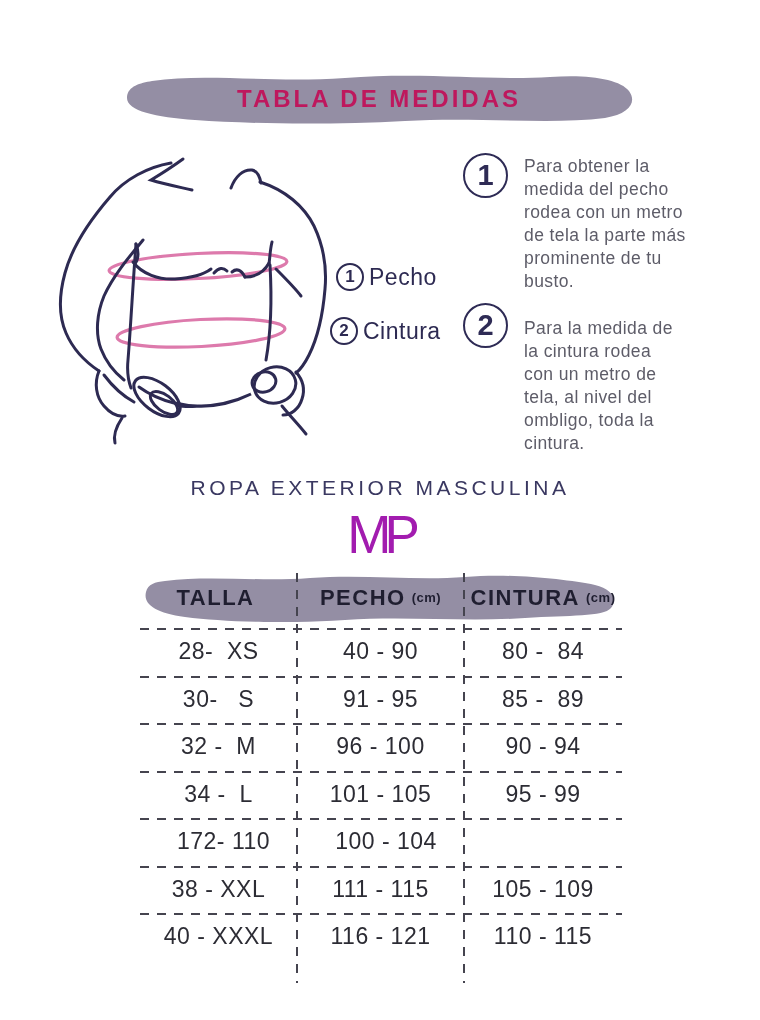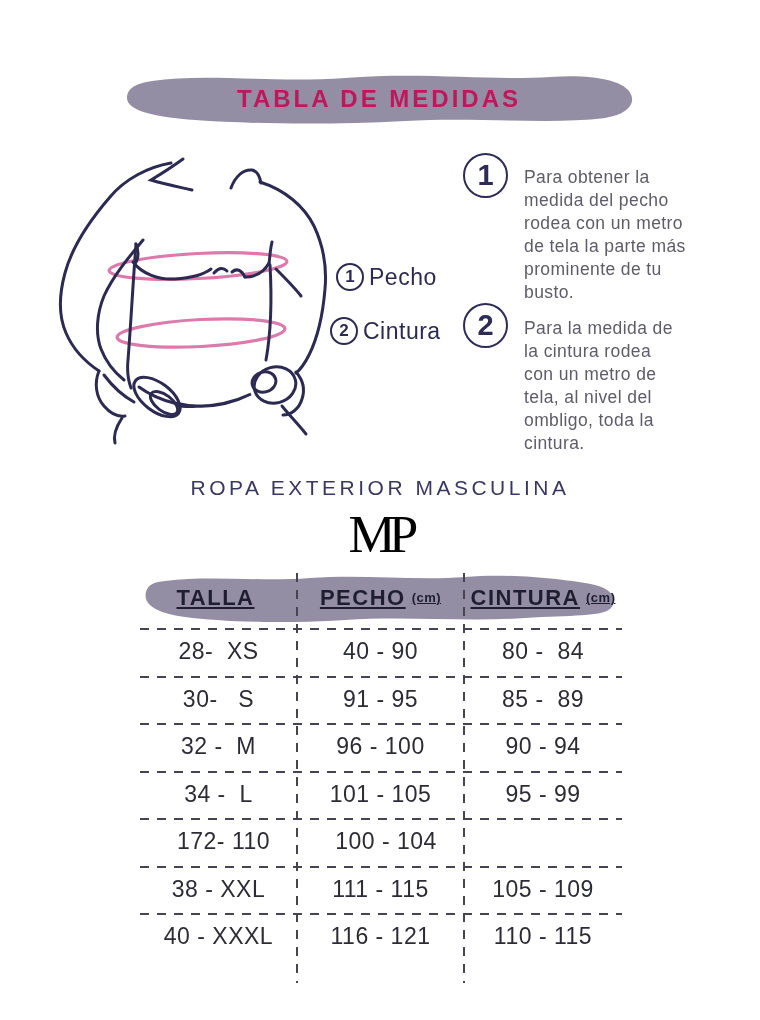--- a/index.html
+++ b/index.html
@@ -43,41 +43,41 @@
     width:45px; height:45px; border:2.5px solid #2e2b55; border-radius:50%;
     display:flex; align-items:center; justify-content:center;
     font-size:29px; font-weight:bold; color:#2e2b55; background:#fff;
   }
   .inst-circle-1 { left:463px; top:153px; }
   .inst-circle-2 { left:463px; top:303px; }
   .inst-text {
     width:228px; font-size:17.5px; line-height:23px; letter-spacing:0.4px;
     color:#5d5c68; white-space:pre-line;
   }
-  .inst-text-1 { left:524px; top:166px; }
+  .inst-text-1 { left:524px; top:155px; }
   .inst-text-2 { left:524px; top:317px; }
 
   
   .section-title {
     left:0; top:476px; width:760px; text-align:center;
     font-size:21px; letter-spacing:3.5px; color:#3a3861;
   }
   .brand-logo {
     left:0; top:504px; width:760px; text-align:center;
-    font-family:Liberation Serif, serif;
-    font-size:53px; letter-spacing:-0.13em; color:#000000;
+    font-family:Liberation Sans, sans-serif;
+    font-size:53px; letter-spacing:-0.13em; color:#a21caf;
   }
 
   
   .size-table { left:140px; top:573px; width:482px; height:412px; }
   .thead-blob { position:absolute; left:0; top:0; width:482px; height:49px; }
   .thead-cells { position:absolute; left:0; top:0; width:482px; height:49px; display:flex; }
   .th {
     display:flex; align-items:center; justify-content:center;
-    font-weight:bold; color:#1f1e30; font-size:22px; letter-spacing:1.5px;text-decoration:underline;
+    font-weight:bold; color:#1f1e30; font-size:22px; letter-spacing:1.5px;
   }
   .th .unit { font-size:13px; font-weight:bold; margin-left:6px; letter-spacing:0.5px;text-align:right; }
   .th.c1 { width:157px; } .th.c2 { width:167px; } .th.c3 { width:158px; }
 
   .vline {
     position:absolute; top:0; width:2px; height:410px;
     background:repeating-linear-gradient(to bottom,#45444f 0 9px,transparent 9px 17px);
   }
   .hline {
     position:absolute; left:0; width:482px; height:2px;

